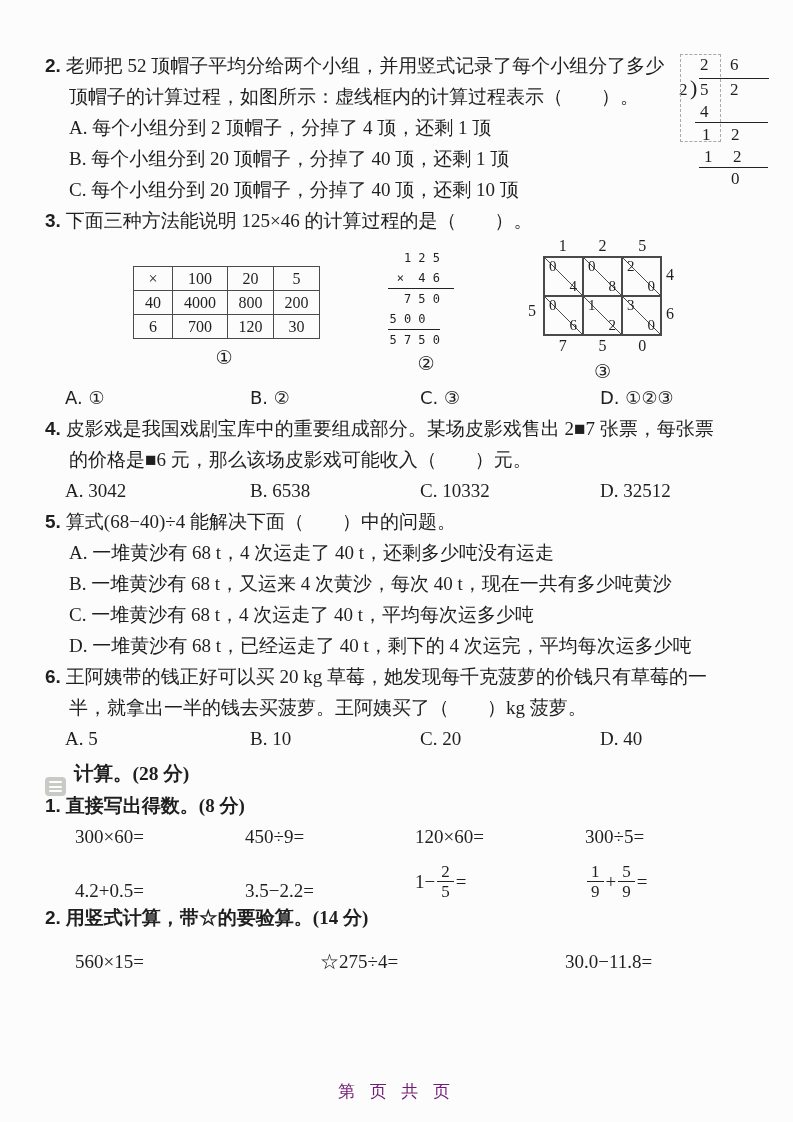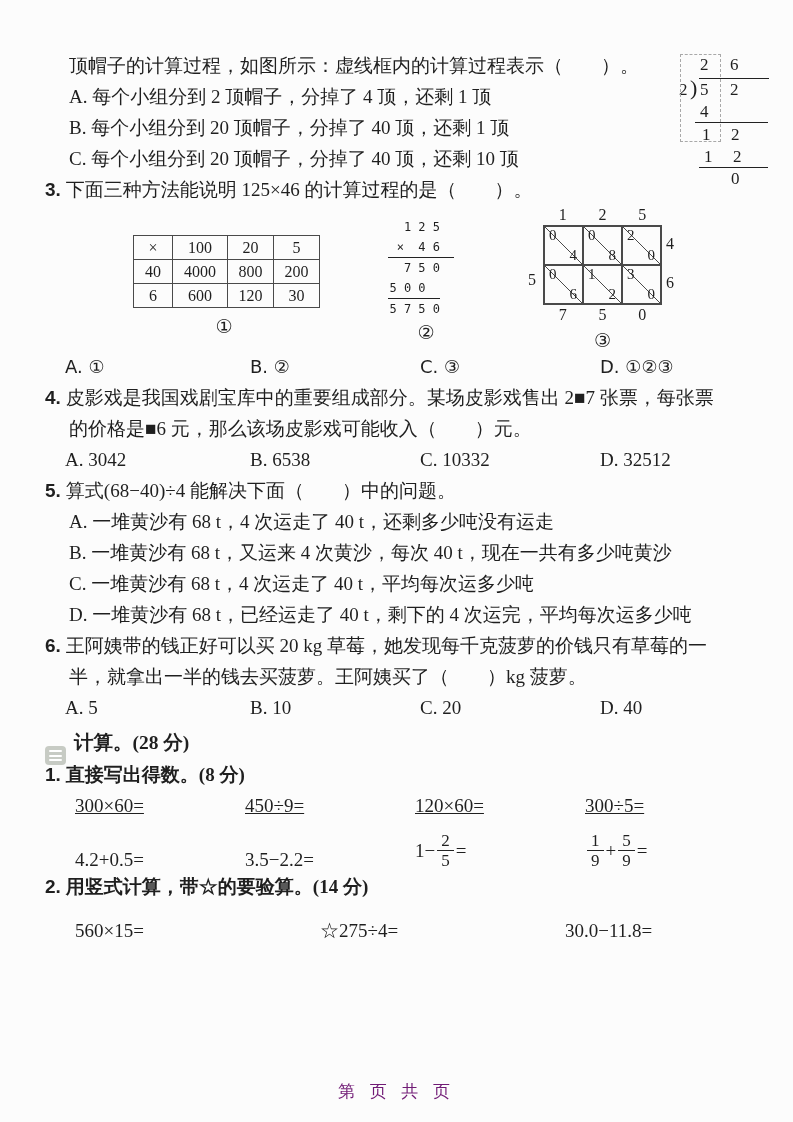--- a/index.html
+++ b/index.html
@@ -61,40 +61,43 @@
   .lat-left{position:absolute;left:-15px;top:66px;}
   .lat-r1{position:absolute;left:123px;top:30px;}
   .lat-r2{position:absolute;left:123px;top:69px;}
 
   
   .sec-header{height:32px;line-height:32px;font-weight:700;font-size:19.5px;margin-top:4px;white-space:nowrap;}
   .calc-icon{display:inline-flex;flex-direction:column;justify-content:center;align-items:center;gap:2.5px;
     width:21px;height:19px;background:#c7cbc4;border-radius:4px;vertical-align:-3px;margin-right:8px;}
   .calc-icon i{display:block;width:13px;height:2px;background:#ffffff;border-radius:1px;}
   .subhead{font-weight:700;}
-  .calcrow1{display:flex;height:31px;line-height:31px;padding-left:30px;text-decoration:underline;}
+  .calcrow1{display:flex;height:31px;line-height:31px;padding-left:30px;}
   .calcrow1 span{width:170px;}
   .calcrow2{display:flex;align-items:flex-end;height:50px;padding-left:30px;}
   .calcrow2 .item{width:170px;display:inline-flex;align-items:center;}
   .frac{display:inline-block;text-align:center;font-size:17px;line-height:1.15;margin:0 2px;}
   .frac .fn{display:block;border-bottom:1.3px solid #222;padding:0 4px;}
   .frac .fd{display:block;}
   .eqrow2{position:relative;height:34px;line-height:34px;}
   .eqrow2 span{position:absolute;top:0;margin-top:12px;}
   .e1{left:30px}.e2{left:275px}.e3{left:520px}
 
   .footer{position:absolute;left:0;top:1080px;width:100%;text-align:center;
     font-family:"Liberation Sans","DejaVu Sans",sans-serif;font-size:17px;letter-spacing:5px;color:#701a75;}
 </style>
 </head>
 <body>
 
 <div class="page">
   <div class="content">
 
+    <div class="ln">
+      <span class="qnum">2.</span><span>老师把 52 顶帽子平均分给两个小组，并用竖式记录了每个小组分了多少</span>
+    </div>
     <div class="ln indent">顶帽子的计算过程，如图所示：虚线框内的计算过程表示（　　）。</div>
     <div class="ln indent">A. 每个小组分到 2 顶帽子，分掉了 4 顶，还剩 1 顶</div>
     <div class="ln indent">B. 每个小组分到 20 顶帽子，分掉了 40 顶，还剩 1 顶</div>
     <div class="ln indent">C. 每个小组分到 20 顶帽子，分掉了 40 顶，还剩 10 顶</div>
 
     <div class="division">
       <span class="dq1">2</span>
       <span class="dq2">6</span>
       <span class="ddvsr">2</span>
       <span class="dparen">)</span>
@@ -127,21 +130,21 @@
           <td>5</td>
         </tr>
         <tr>
           <td>40</td>
           <td>4000</td>
           <td>800</td>
           <td>200</td>
         </tr>
         <tr>
           <td>6</td>
-          <td>600</td>
+          <td>700</td>
           <td>120</td>
           <td>30</td>
         </tr>
       </tbody>
         </table>
       <div class="figlabel circ" style="left:88px;top:110px;width:182px;">①</div>
 
       <div class="vm">
         <div class="vrow">1 2 5</div>
         <div class="vrow">×  4 6</div>

